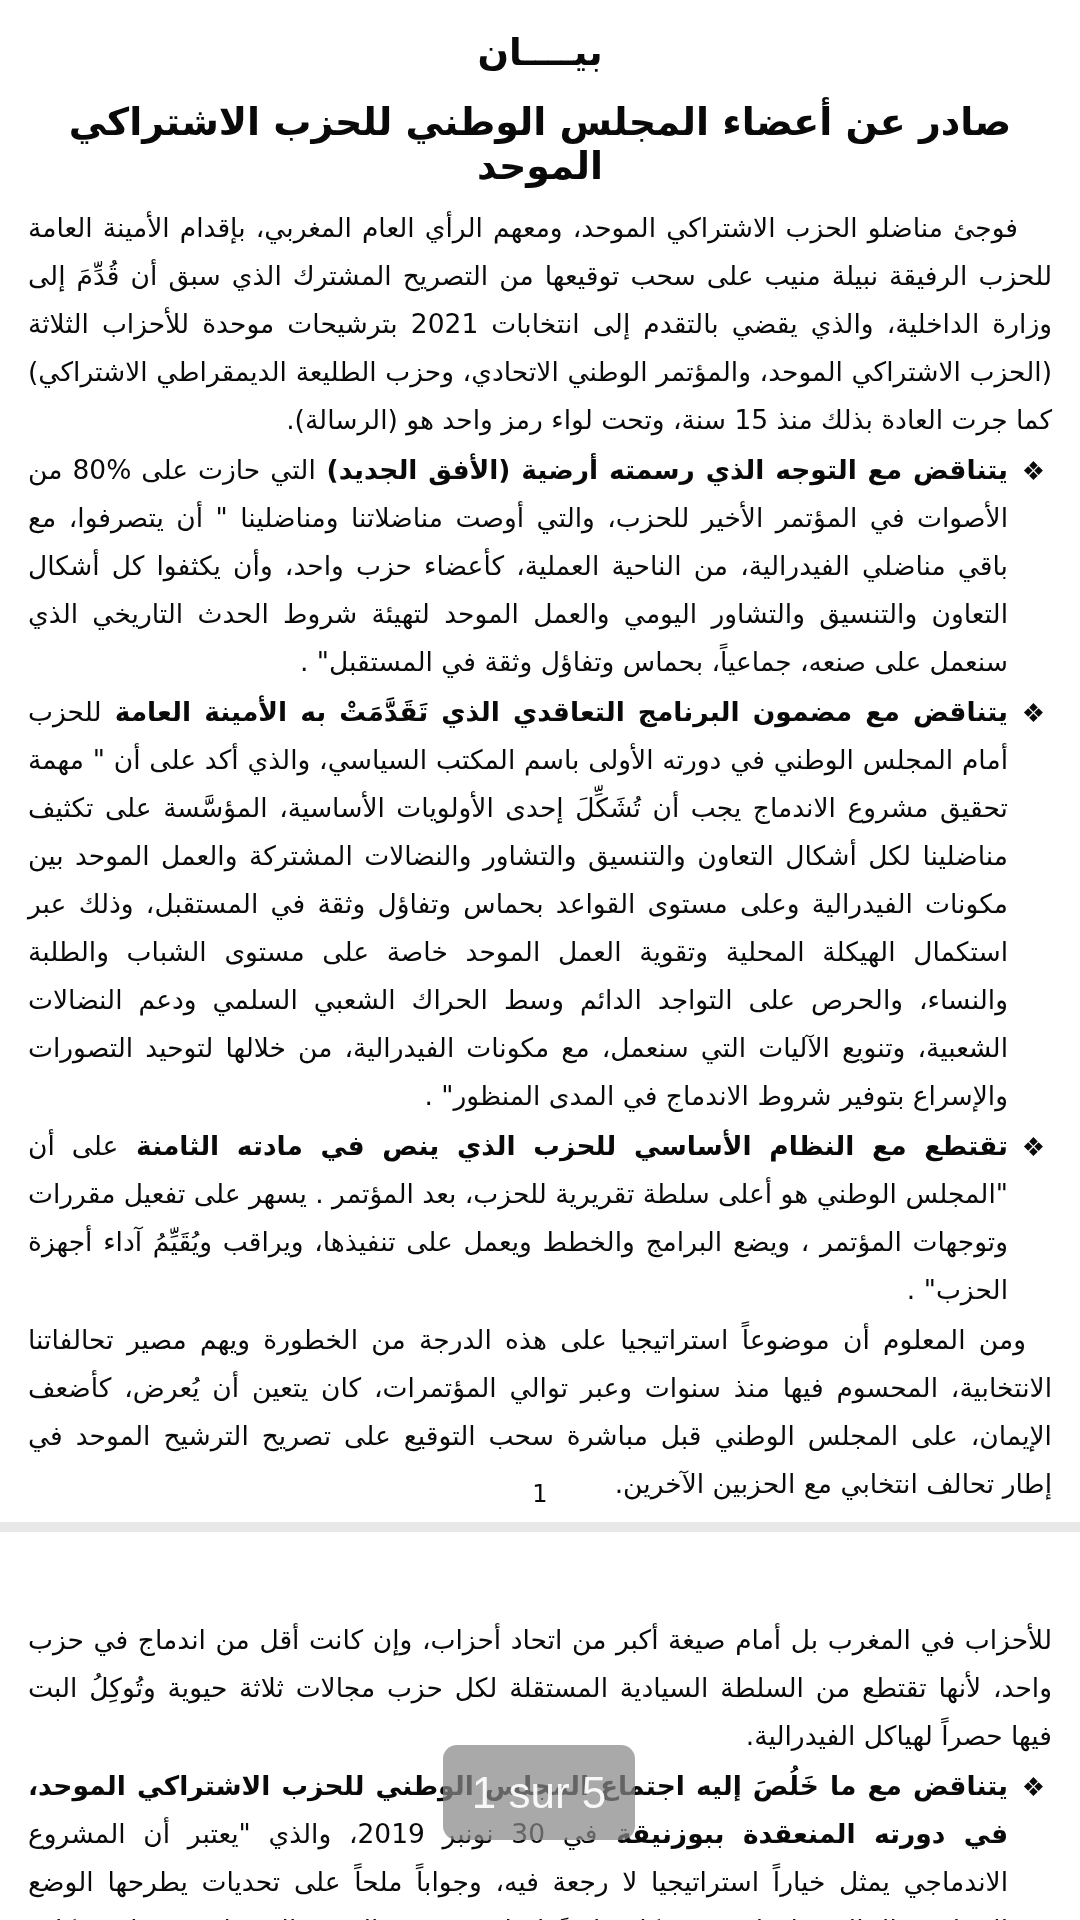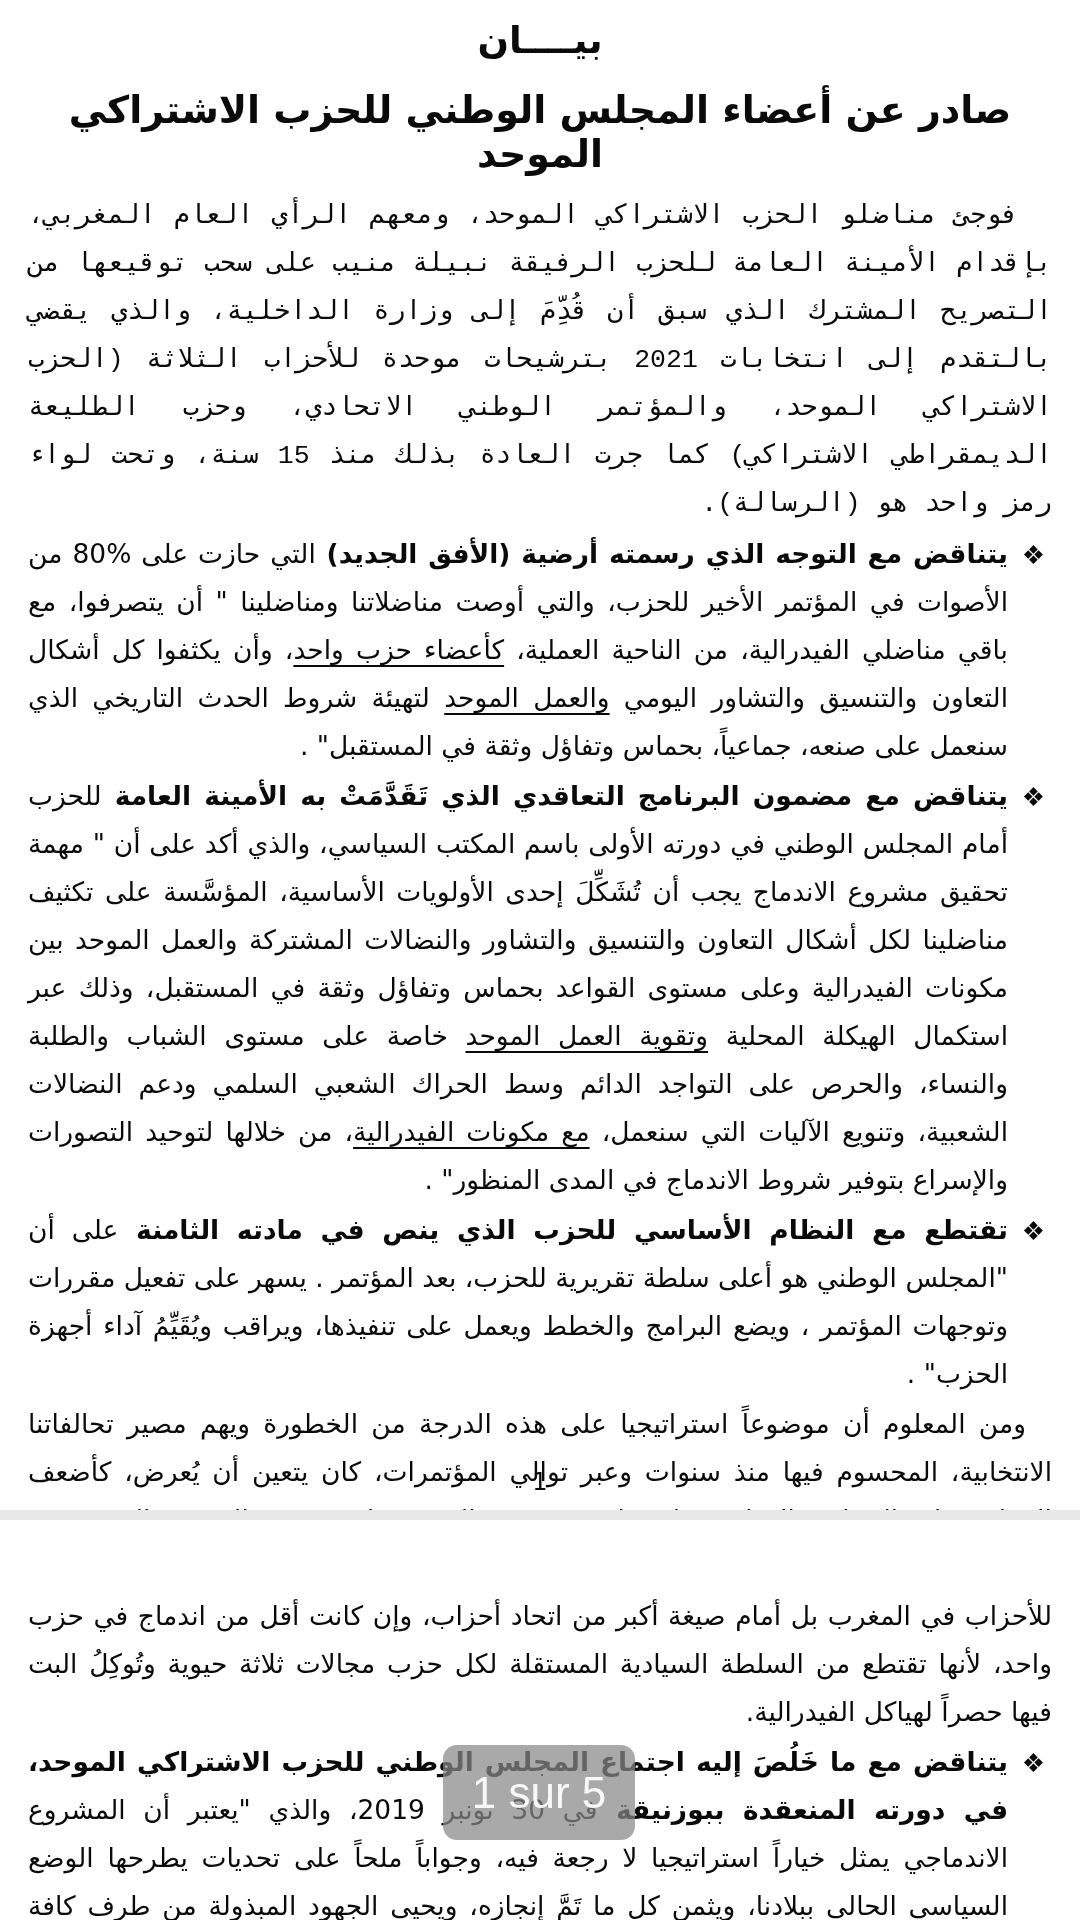--- a/index.html
+++ b/index.html
@@ -10,20 +10,21 @@
     font-family:"DejaVu Sans", sans-serif;
     position:relative;
     overflow:hidden;
   }
   .page {
     direction:rtl;
     text-align:justify;
     font-size:26.5px;
     line-height:48px;
     padding:0 28px;
+    margin-top:12px;
   }
   .page1 {
     height:1510px;
     position:relative;
     overflow:hidden;
     padding-top:12px;
   }
   .doc-title {
     text-align:center;
     font-weight:bold;
@@ -31,26 +32,26 @@
     line-height:50px;
     margin-top:4px;
   }
   .doc-subtitle {
     text-align:center;
     font-weight:bold;
     font-size:38px;
     line-height:44px;
     margin:22px 0 16px 0;
   }
-  .para-indent { text-indent:34px; margin-top:8px;font-family:Liberation Mono, monospace; }
+  .para-indent { text-indent:34px; margin-top:8px; }
   .intro-line { font-weight:bold; text-indent:34px; margin:14px 0 8px 0; }
   .bullet-item { position:relative; padding-right:44px; margin-top:2px; }
   .bullet-mark { position:absolute; right:7px; top:1px; font-size:26px; }
   .b { font-weight:bold; }
-  .u { text-decoration:underline; text-underline-offset:6px; }
+  .u { text-underline-offset:6px; }
   .plain-para { margin-top:2px; text-indent:26px; }
   .page-number {
     position:absolute;
     bottom:14px; left:0; right:0;
     text-align:center;
     font-size:24px;
     line-height:28px;
     text-indent:0;
   }
   .page-separator { height:10px; background:#e8e8e8; }

